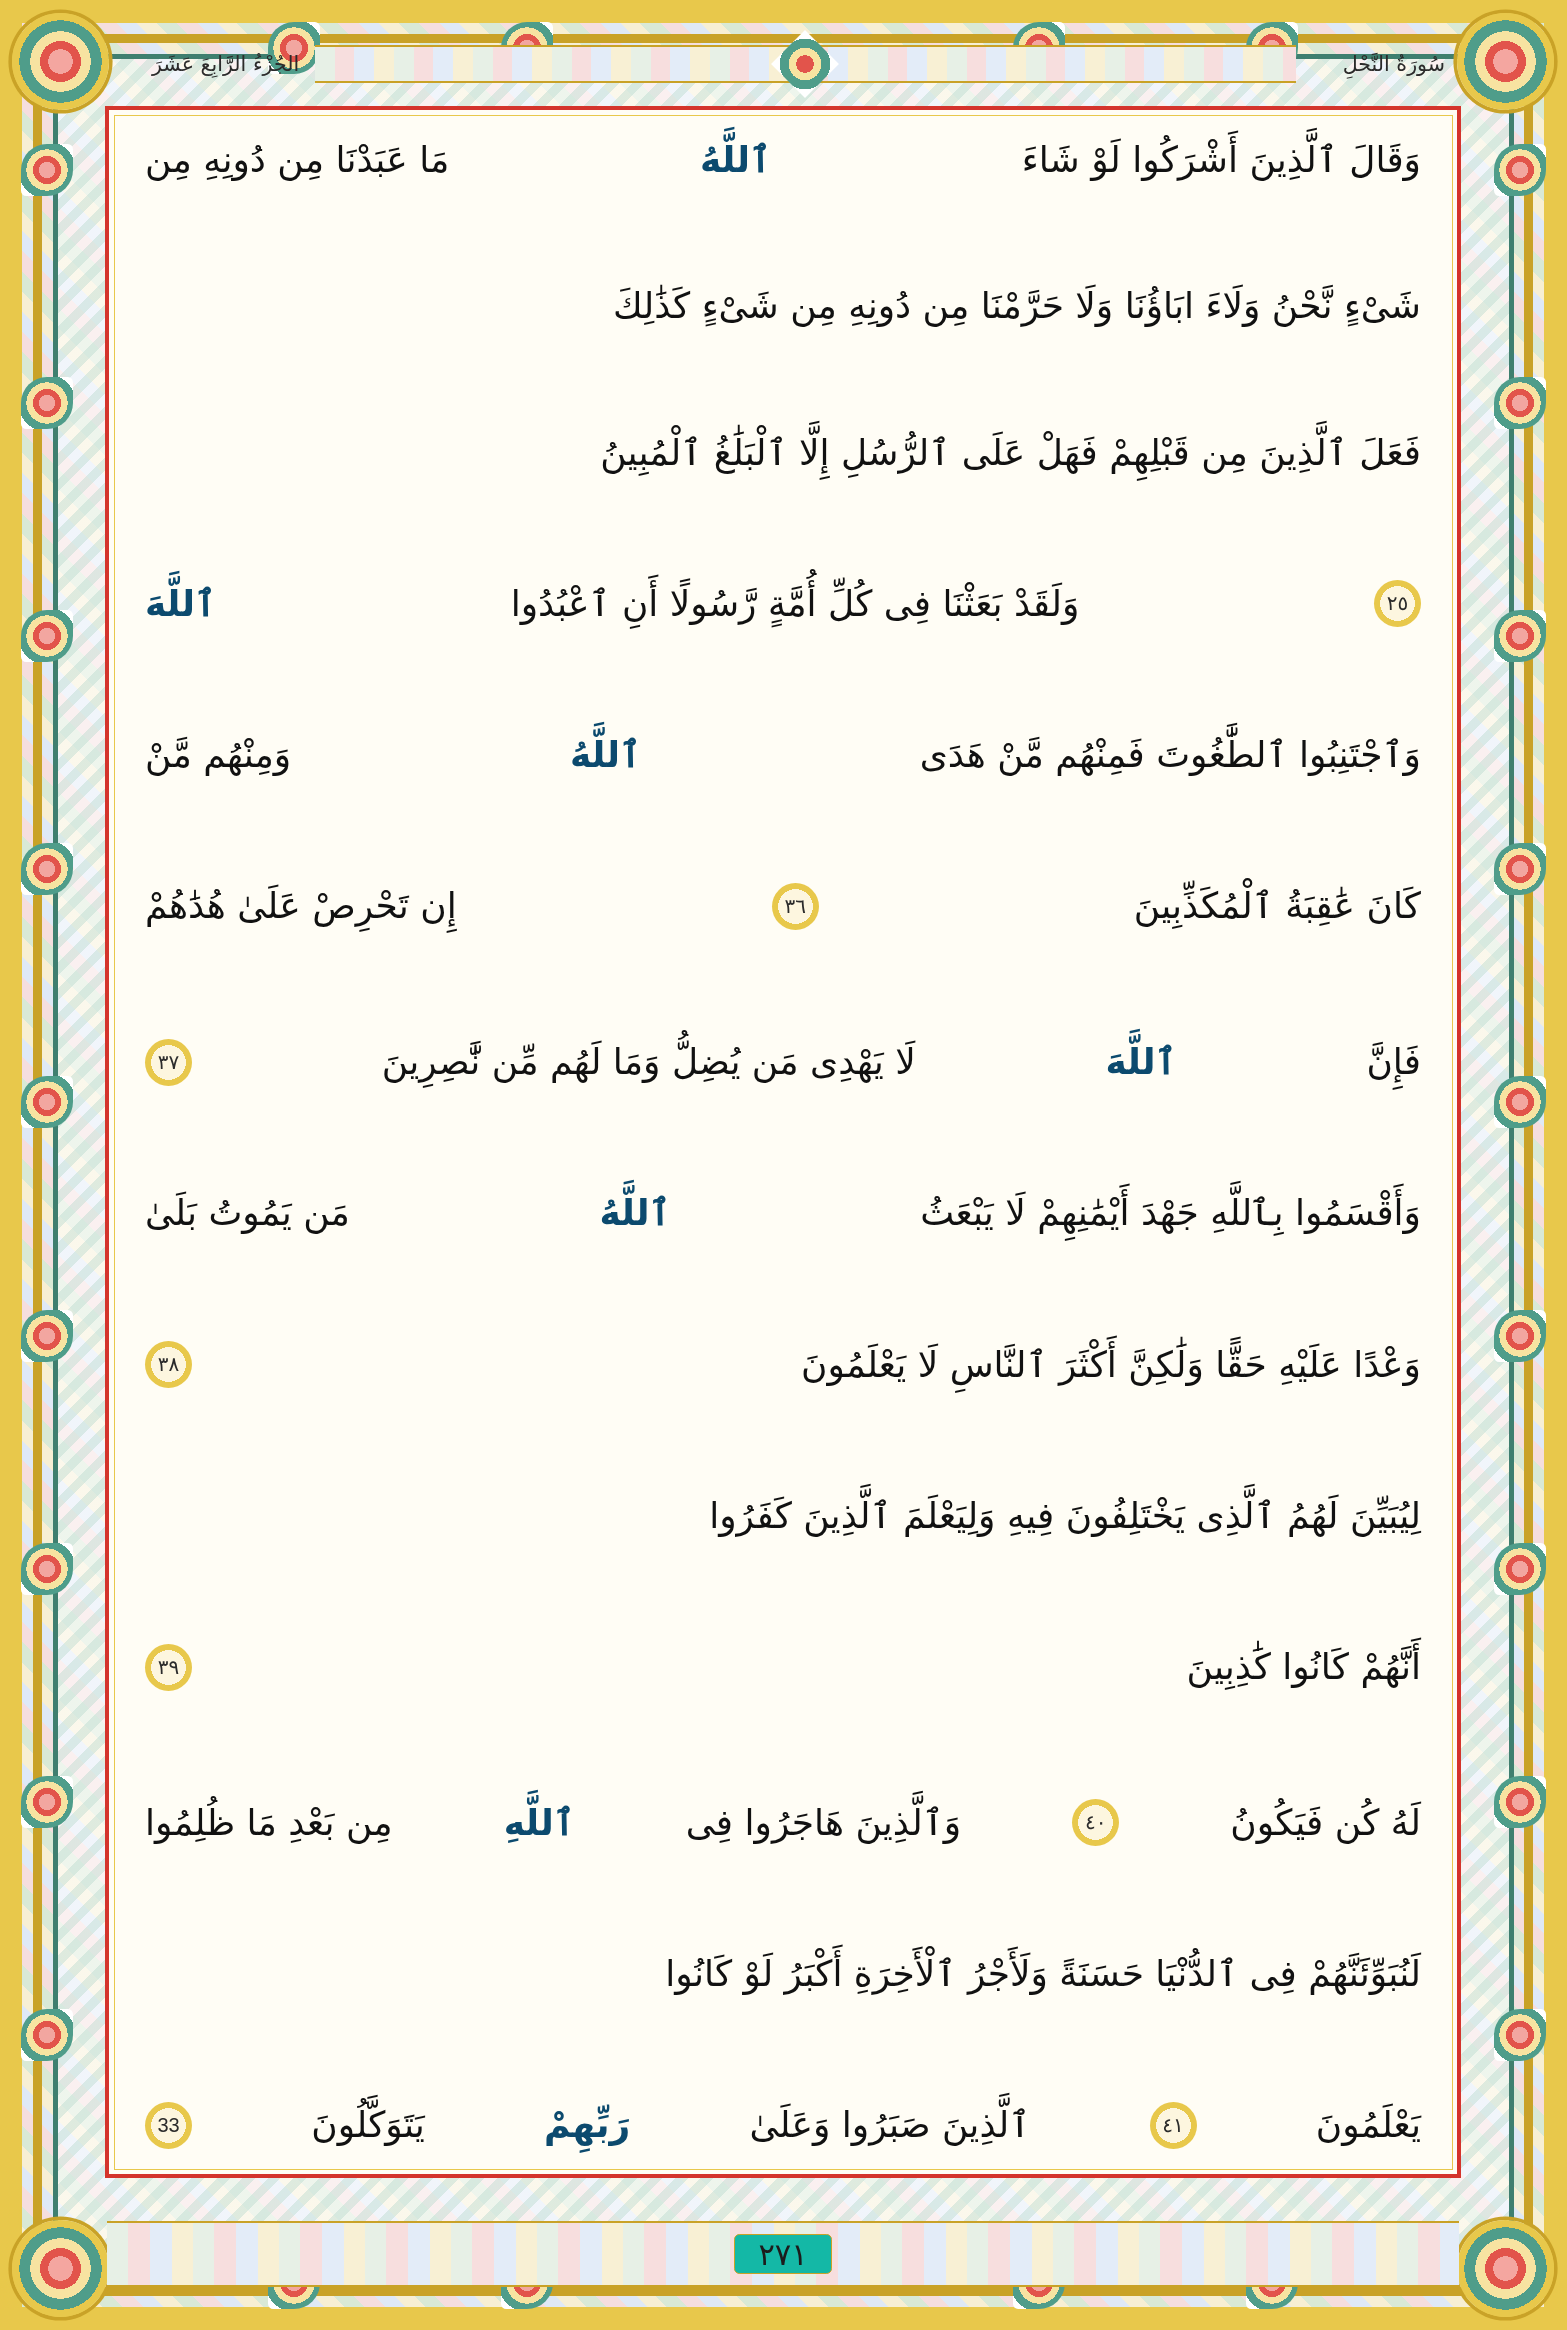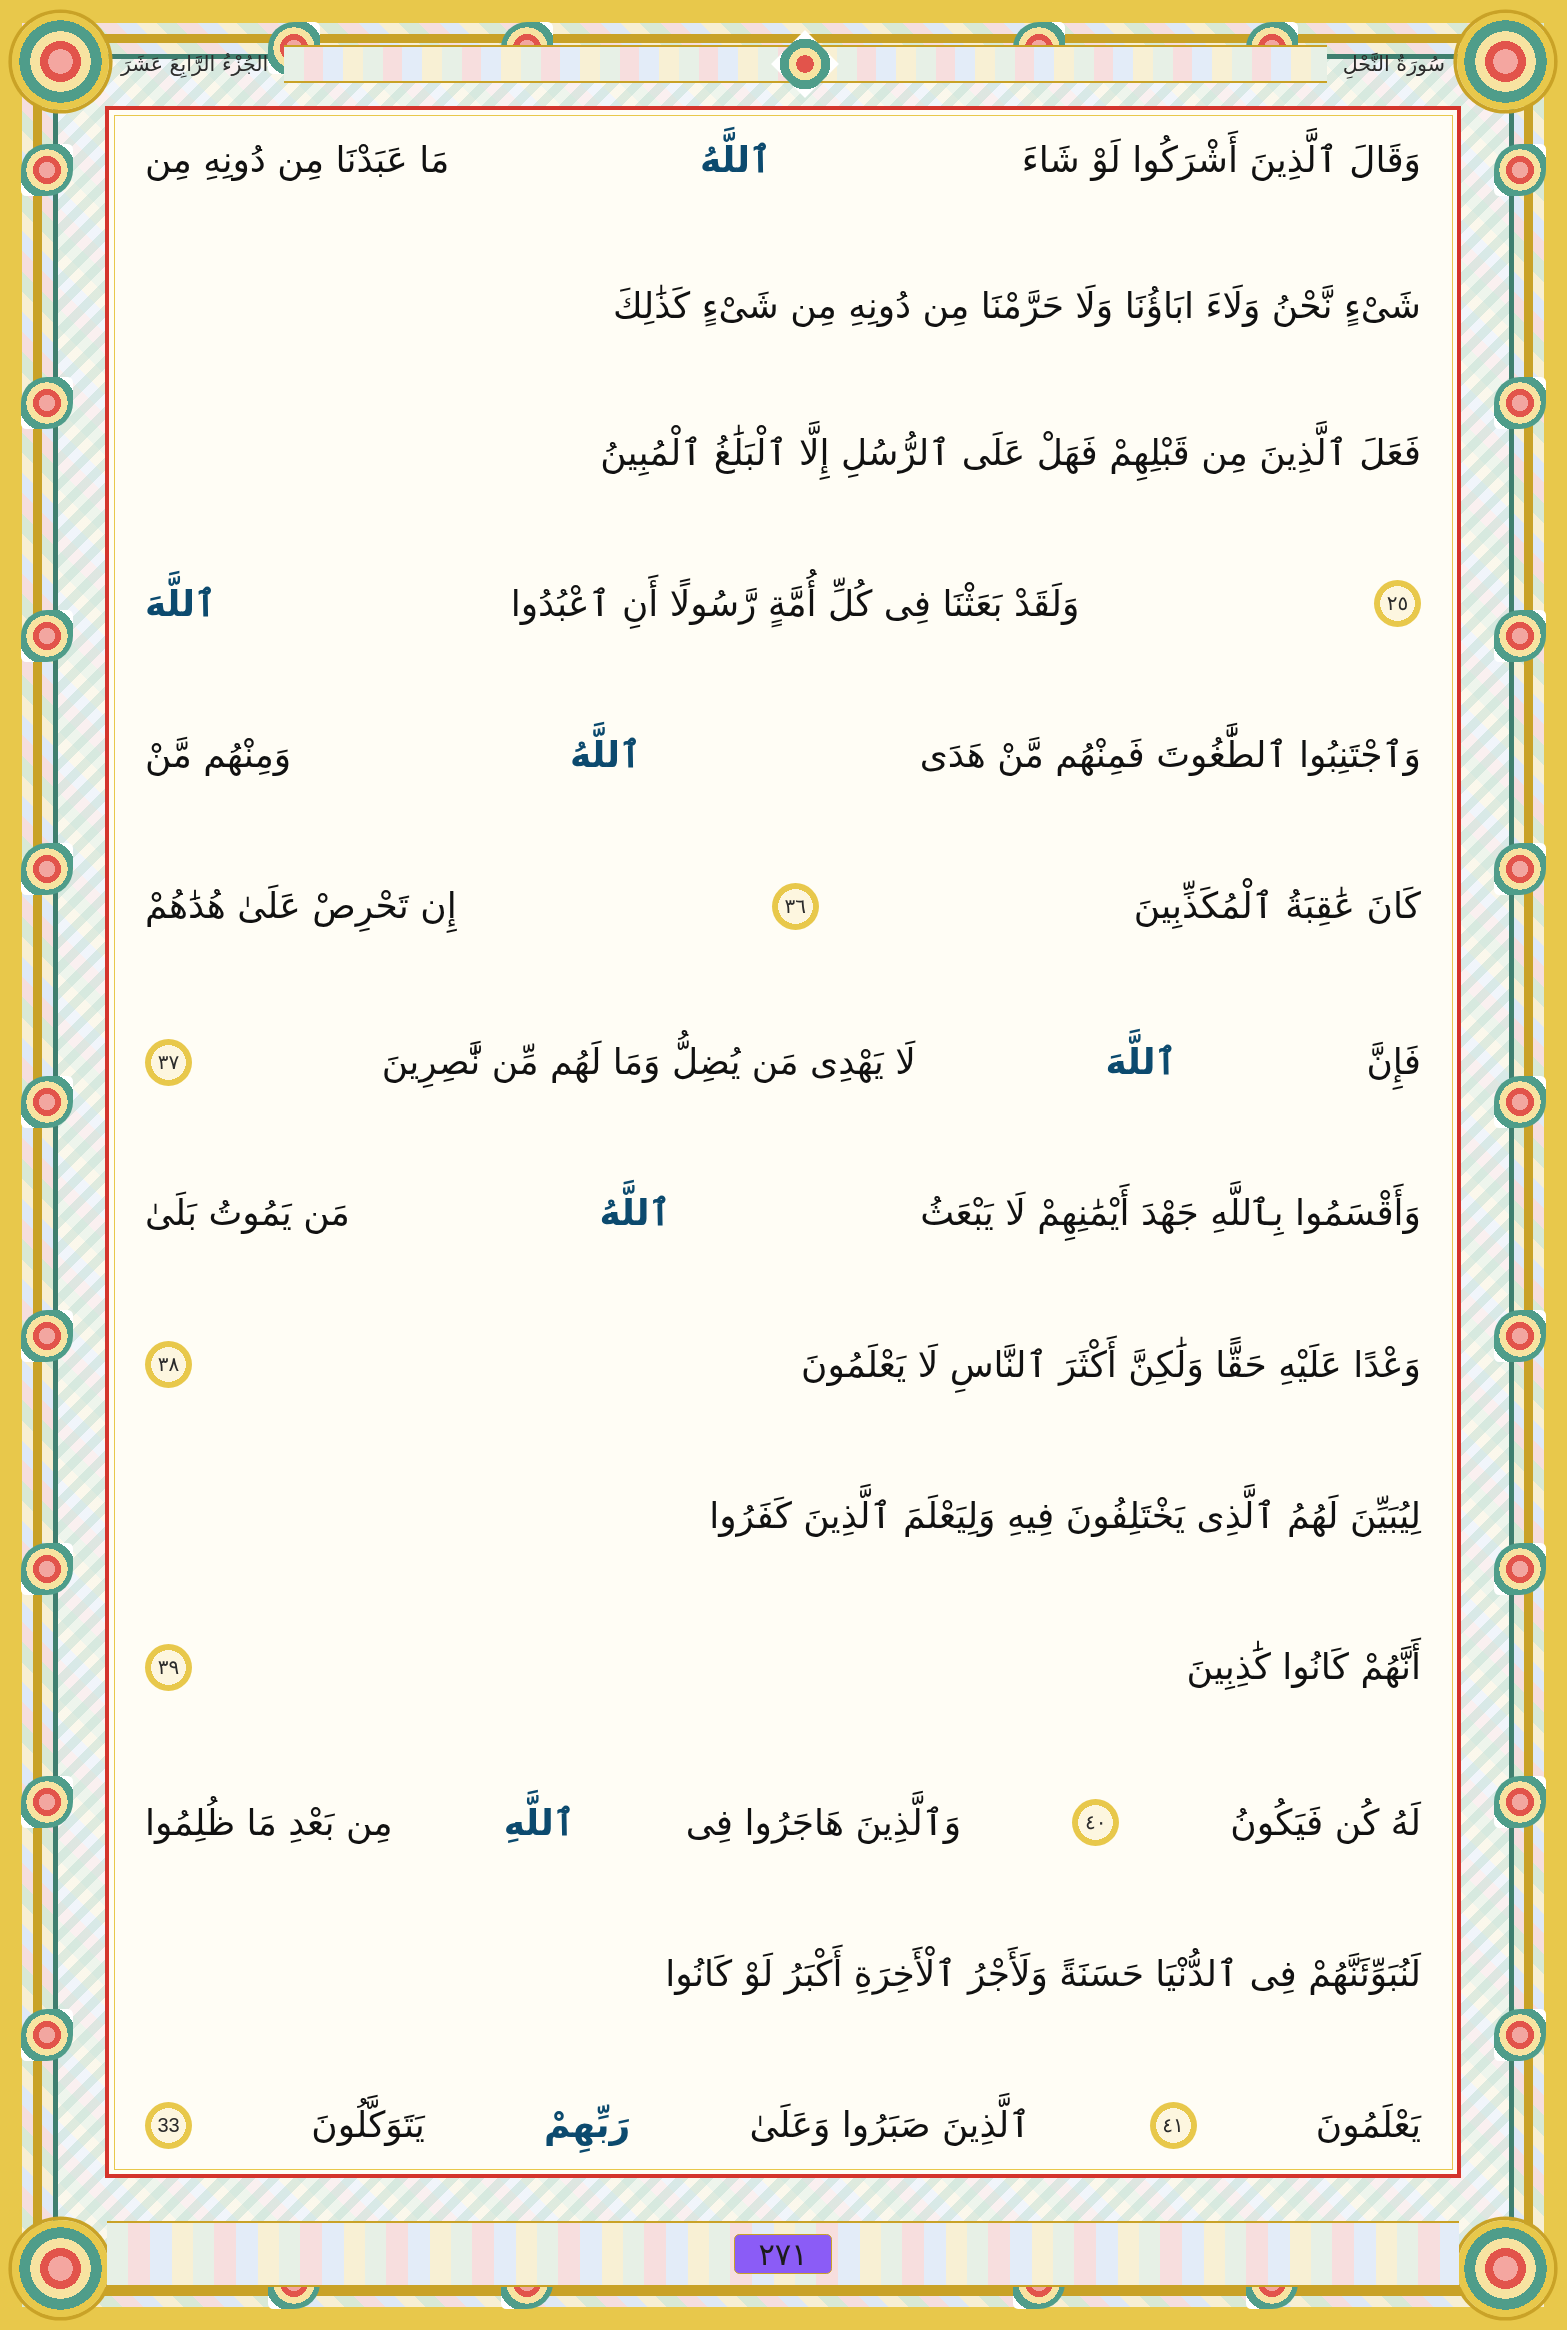--- a/index.html
+++ b/index.html
@@ -103,20 +103,21 @@
     padding: 0 86px;
     box-sizing: border-box;
     z-index: 7;
   }
   .header-text {
     font-family: "DejaVu Sans", sans-serif;
     font-size: 20.6px;
     color: #2b2b2b;
     direction: rtl;
     white-space: nowrap;
+    margin-left: 31px;
   }
   .header-center-ornament {
     flex: 1;
     height: 34px;
     margin: 0 16px;
     background:
       repeating-linear-gradient(90deg,
         #e7f0e6 0 20px,
         #f7dede 20px 39px,
         #e3ecf8 39px 59px,
@@ -235,21 +236,21 @@
         #f8f0d4 65px 86px);
     border-top: 2.7px solid #c9a227;
     border-bottom: 2.7px solid #c9a227;
   }
   .page-number {
     position: relative;
     z-index: 2;
     font-family: "DejaVu Sans", sans-serif;
     font-size: 30.5px;
     color: #1c1c1c;
-    background: #8b5cf6;
+    background: #14b8a6;
     padding: 1.8px 23px;
     border: 1.8px solid #c9a227;
     border-radius: 5.4px;
   }
 </style>
 </head>
 <body>
 
 <div class="page">
 

